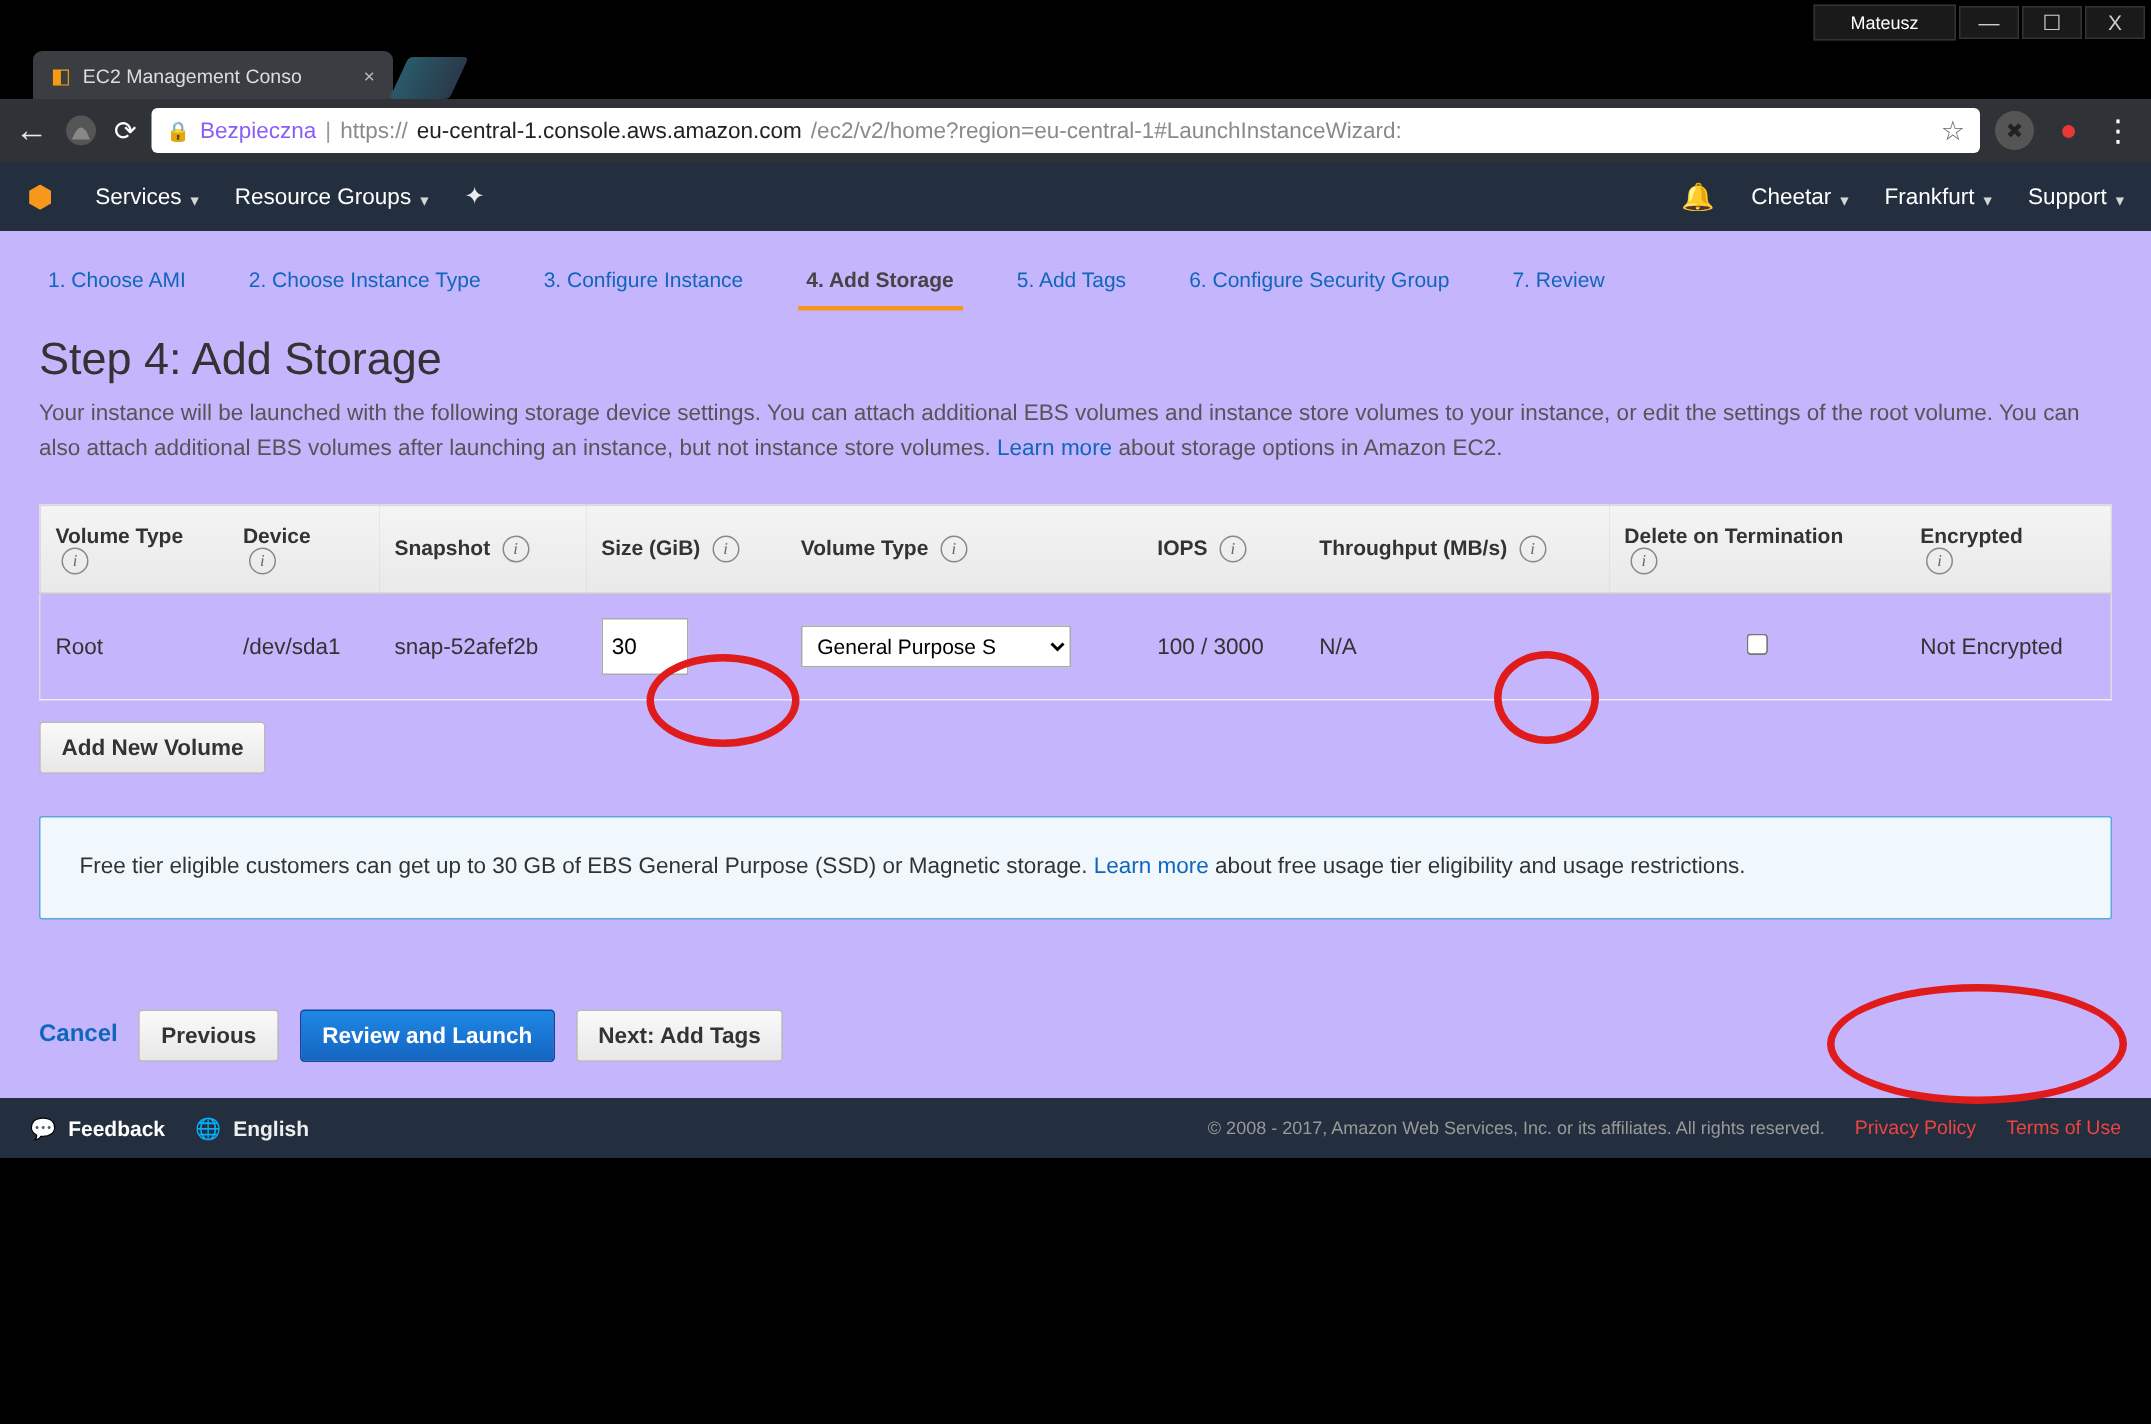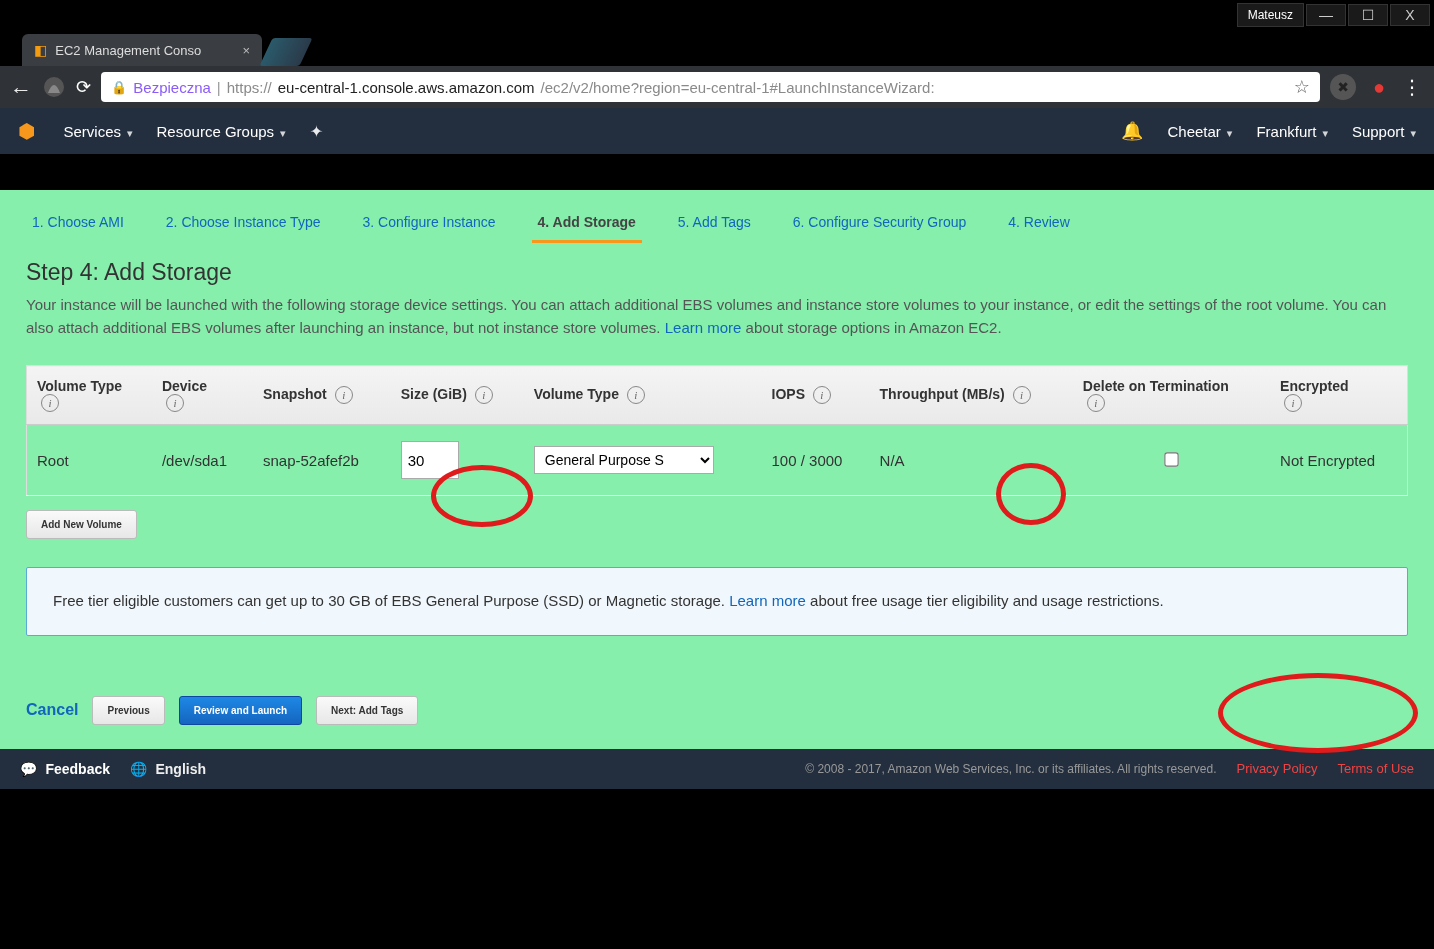--- a/index.html
+++ b/index.html
@@ -17,21 +17,21 @@
     display: flex;
     justify-content: flex-end;
     align-items: center;
     color: #fff;
     font-size: 12px;
     padding-right: 4px;
     gap: 2px;
   }
   .win-titlebar .user-name {
     background: #1a1a1a;
-    padding: 4px 10px;
+    padding: 4px 24px;
     border: 1px solid #333;
     margin-left: 44px;
   }
   .win-btn {
     width: 40px; height: 22px;
     background: #1a1a1a;
     border: 1px solid #333;
     color: #ccc;
     display: inline-flex;
     align-items: center;
@@ -119,44 +119,43 @@
     font-size: 15px;
   }
   .aws-logo { color: #f7981d; font-size: 20px; margin-right: 4px;}
   .aws-nav .nav-item { display: inline-flex; align-items: flex-end; gap: 6px; cursor: pointer;}
   .aws-nav .caret { font-size: 11px; opacity: .8;}
   .aws-nav .pin { font-size: 16px; opacity: .9;}
   .aws-nav .spacer { flex: 1;}
   .aws-nav .bell { font-size: 18px;}
   
   .page {
-    background: #86efac;
+    background: #c4b5fd;
     padding: 16px 26px 0 26px;
-    margin-top: 36px;
   }
   .wizard-tabs {
     display: flex;
     gap: 30px;
     border-bottom: 0;
     font-size: 14px;
     margin-bottom: 16px;
   }
   .wizard-tabs .wtab {
     color: #1166bb;
     padding: 8px 6px 10px 6px;
     border-bottom: 2px solid transparent;
     cursor: pointer;
   }
   .wizard-tabs .wtab.active {
     color: #444;
     font-weight: 600;
     border-bottom: 3px solid #f7981d;
   }
   h1.step-title {
-    font-size: 23px;
+    font-size: 30px;
     color: #333;
     font-weight: 400;
     margin-bottom: 8px;
   }
   .step-desc {
     color: #555;
     font-size: 15px;
     line-height: 1.5;
     margin-bottom: 26px;
   }
@@ -214,21 +213,21 @@
     width: 180px;
   }
   .checkbox-cell { text-align: center; }
   .checkbox-cell input { transform: scale(1.1); }
   .btn {
     display: inline-block;
     background: linear-gradient(#fafafa,#e7e7e7);
     border: 1px solid #bbb;
     border-radius: 3px;
     padding: 8px 14px;
-    font-size: 10px;
+    font-size: 15px;
     font-weight: 600;
     color: #333;
     cursor: pointer;
   }
   .btn-primary {
     background: linear-gradient(#1e88e5,#1565c0);
     color: #fff;
     border: 1px solid #0d47a1;
   }
   .add-vol-row { padding: 14px 0 18px 0; }
@@ -349,21 +348,21 @@
 
 <div class="page rel-wrap">
 
   <div class="wizard-tabs">
     <span class="wtab">1. Choose AMI</span>
     <span class="wtab">2. Choose Instance Type</span>
     <span class="wtab">3. Configure Instance</span>
     <span class="wtab active">4. Add Storage</span>
     <span class="wtab">5. Add Tags</span>
     <span class="wtab">6. Configure Security Group</span>
-    <span class="wtab">4. Review</span>
+    <span class="wtab">7. Review</span>
   </div>
 
   <h1 class="step-title">Step 4: Add Storage</h1>
   <p class="step-desc">
     <span>Your instance will be launched with the following storage device settings. You can attach additional EBS volumes and instance store volumes to your instance, or edit the settings of the root volume. You can also attach additional EBS volumes after launching an instance, but not instance store volumes. </span>
     <a href="#">Learn more</a>
     <span> about storage options in Amazon EC2.</span>
   </p>
 
   <div class="rel-wrap">

